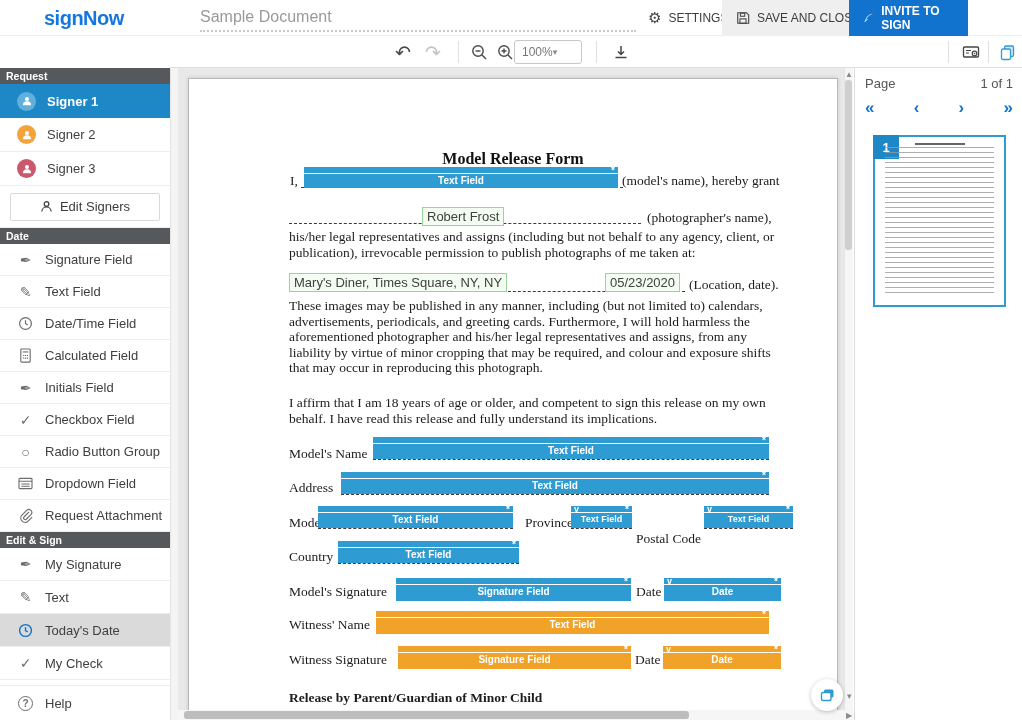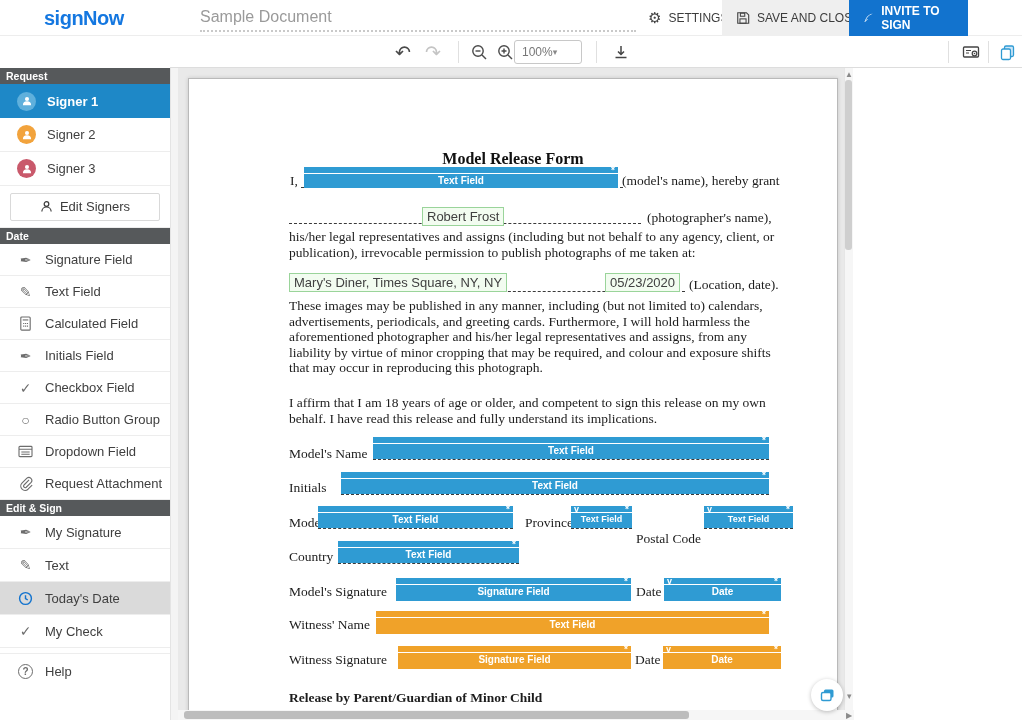--- a/index.html
+++ b/index.html
@@ -203,20 +203,29 @@
     <div class="srow tool">
       <span class="ic">✒</span>
       <span>Signature Field</span>
     </div>
     <div class="srow tool">
       <span class="ic">✎</span>
       <span>Text Field</span>
     </div>
     <div class="srow tool">
       <span class="ic">
+        <svg width="15" height="15" viewBox="0 0 16 16">
+            <circle cx="8" cy="8" r="6.3" fill="none" stroke="currentColor" stroke-width="1.3"></circle>
+            <path d="M8 4.5V8l2.4 1.6" fill="none" stroke="currentColor" stroke-width="1.3"></path>
+          </svg>
+      </span>
+      <span>Date/Time Field</span>
+    </div>
+    <div class="srow tool">
+      <span class="ic">
         <svg width="13" height="15" viewBox="0 0 13 16">
             <rect x="1.5" y="1" width="10" height="14" rx="1" fill="none" stroke="currentColor" stroke-width="1.2"></rect>
             <path d="M3.5 4.2h6" stroke="currentColor" stroke-width="1.2"></path>
             <path d="M4 8h1.2M6 8h1.2M8 8h1.2M4 10.8h1.2M6 10.8h1.2M8 10.8h1.2" stroke="currentColor" stroke-width="1.2"></path>
           </svg>
       </span>
       <span>Calculated Field</span>
     </div>
     <div class="srow tool">
       <span class="ic">✒</span>
@@ -308,21 +317,21 @@
     <div class="dtext" style="left:100px;top:219px;width:496px">These images may be published in any manner, including (but not limited to) calendars, advertisements, periodicals, and greeting cards. Furthermore, I will hold harmless the aforementioned photographer and his/her legal representatives and assigns, from any liability by virtue of minor cropping that may be required, and colour and exposure shifts that may occur in reproducing this photograph.</div>
     <div class="dtext" style="left:100px;top:316px;width:496px">I affirm that I am 18 years of age or older, and competent to sign this release on my own behalf. I have read this release and fully understand its implications.</div>
 
     <div class="dtext" style="left:100px;top:367px">Model's Name</div>
     <div class="dline" style="left:184px;top:380px;width:396px"></div>
     <div class="field f-blue" style="left:184px;top:358px;width:396px;height:22px">
       <span class="req">*</span>
       <span class="lbl">Text Field</span>
     </div>
 
-    <div class="dtext" style="left:100px;top:401px">Initials</div>
+    <div class="dtext" style="left:100px;top:401px">Address</div>
     <div class="dline" style="left:152px;top:415px;width:428px"></div>
     <div class="field f-blue" style="left:152px;top:393px;width:428px;height:22px">
       <span class="req">*</span>
       <span class="lbl">Text Field</span>
     </div>
 
     <div class="dtext" style="left:100px;top:436px">Model</div>
     <div class="dline" style="left:129px;top:449px;width:195px"></div>
     <div class="field f-blue" style="left:129px;top:427px;width:195px;height:22px">
       <span class="req">*</span>
@@ -397,14 +406,31 @@
   <div class="hthumb"></div>
 
   <div class="chat-btn">
     <svg width="17" height="17" viewBox="0 0 17 17">
         <rect x="5" y="2.5" width="9.5" height="8" rx="1.5" fill="#2f9bd3"></rect>
         <rect x="2.5" y="5.5" width="9.5" height="8" rx="1.5" fill="#fff" stroke="#2f9bd3" stroke-width="1.4"></rect>
       </svg>
   </div>
   <div class="chat-caret">▾</div>
 
+  <div class="pages-panel">
+    <div class="pp-row">
+      <span>Page</span>
+      <span>1 of 1</span>
+    </div>
+    <div class="pp-nav">
+      <span class="pp-arrow">«</span>
+      <span class="pp-arrow">‹</span>
+      <span class="pp-arrow">›</span>
+      <span class="pp-arrow">»</span>
+    </div>
+    <div class="thumb">
+      <div class="thumb-badge">1</div>
+      <div class="thumb-title"></div>
+      <div class="thumb-lines"></div>
+    </div>
+  </div>
 
 </div>
 
 </body></html>

